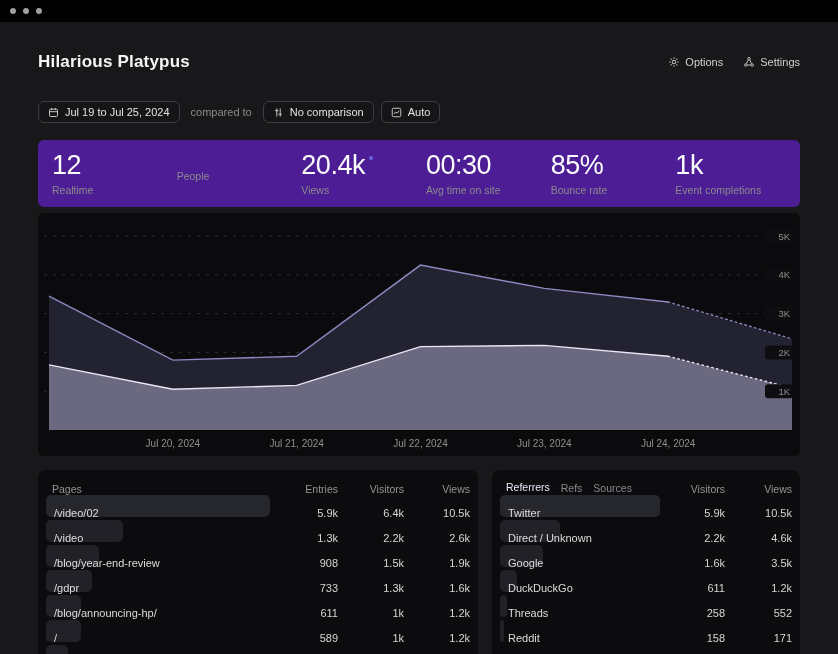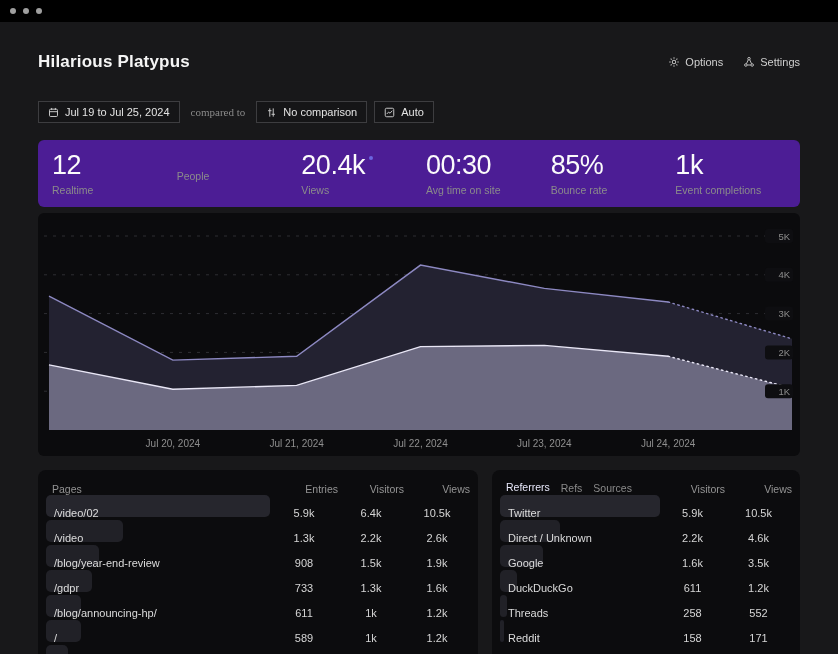--- a/index.html
+++ b/index.html
@@ -8,23 +8,23 @@
   .topbar { height:22px; background:#000; display:flex; align-items:center; padding-left:10px; gap:7px; }
   .win-dot { width:6px; height:6px; border-radius:50%; background:#9f9f9f; }
   .main { padding:0 38px; }
   .header-row { display:flex; align-items:center; justify-content:space-between; margin-top:30px; }
   .page-title { font-size:17px; font-weight:700; color:#f5f5f5; letter-spacing:.2px; }
   .header-actions { display:flex; gap:20px; }
   .ghost-btn { display:flex; align-items:center; gap:5px; background:none; border:none;
                color:#cfcfcf; font-size:11px; font-family:inherit; cursor:pointer; }
   .toolbar { display:flex; align-items:center; margin-top:18px; }
   .tool-btn { display:flex; align-items:center; gap:6px; height:22px; padding:0 9px;
-              background:#151517; border:1px solid #3d3d40; border-radius:0;
+              background:#151517; border:1px solid #3d3d40; border-radius:6px;
               color:#e3e3e3; font-size:11px; font-family:inherit; cursor:pointer; white-space:nowrap; }
-  .compared-to { font-size:11px; color:#8a8a8a; margin:16px 11px;font-family:Liberation Serif, serif; }
+  .compared-to { font-size:11px; color:#8a8a8a; margin:16px 11px; }
   .toolbar .gap { width:7px; }
   .icon { display:inline-flex; flex:none; }
   .stats-card { margin-top:6px; background:#4c1d95; border-radius:6px; height:67px;
                 display:flex; align-items:center; padding-left:14px; }
   .stat { width:125px; }
   .stat-value-row { display:flex; align-items:flex-start; gap:4px; }
   .stat-value { font-size:27px; font-weight:400; color:#fbfbfb; letter-spacing:-.5px; line-height:1; }
   .stat-dot { width:4px; height:4px; border-radius:50%; margin-top:4px; }
   .stat-label { font-size:10.5px; color:#8b8b8b; margin-top:5px; }
   .chart-card { margin-top:6px; background:#0b0b0d; border-radius:6px; height:243px; }
@@ -37,21 +37,21 @@
   .table-head .hcol { text-align:right; }
   .tabs { display:flex; gap:11px; flex:1; }
   .tab { background:none; border:none; font-family:inherit; font-size:10.5px; color:#8a8a8a;
          cursor:pointer; padding:0 0 3px 0; }
   .tab.active { color:#e9e9fb; border-bottom:1.5px solid #6b65e0; }
   .t-row { display:flex; align-items:center; height:25px; font-size:11px; cursor:pointer; }
   .t-label { position:relative; height:36px; display:flex; align-items:center; overflow:hidden;text-align:right; }
   .t-bar { position:absolute; left:0; top:0; height:22px; background:#212127; border-radius:5px; }
   .t-bar.top { background:#26262d; }
   .t-text { position:relative; padding-left:8px; color:#dcdcdc; white-space:nowrap; }
-  .t-num { text-align:center; color:#d6d6d6; }
+  .t-num { text-align:right; color:#d6d6d6; }
   .pages-card .t-label { flex:0 0 224px; }
   .pages-card .hcol.c1, .pages-card .t-num.c1 { width:68px; }
   .pages-card .hcol.c2, .pages-card .t-num.c2 { width:66px; }
   .pages-card .hcol.c3, .pages-card .t-num.c3 { width:66px; }
   .pages-card .table-head .hlabel { flex:0 0 218px; }
   .refs-card .t-label { flex:0 0 160px; }
   .refs-card .hcol.c1, .refs-card .t-num.c1 { width:65px; }
   .refs-card .hcol.c2, .refs-card .t-num.c2 { width:67px; }
   svg.trend { display:block; }
 </style>

